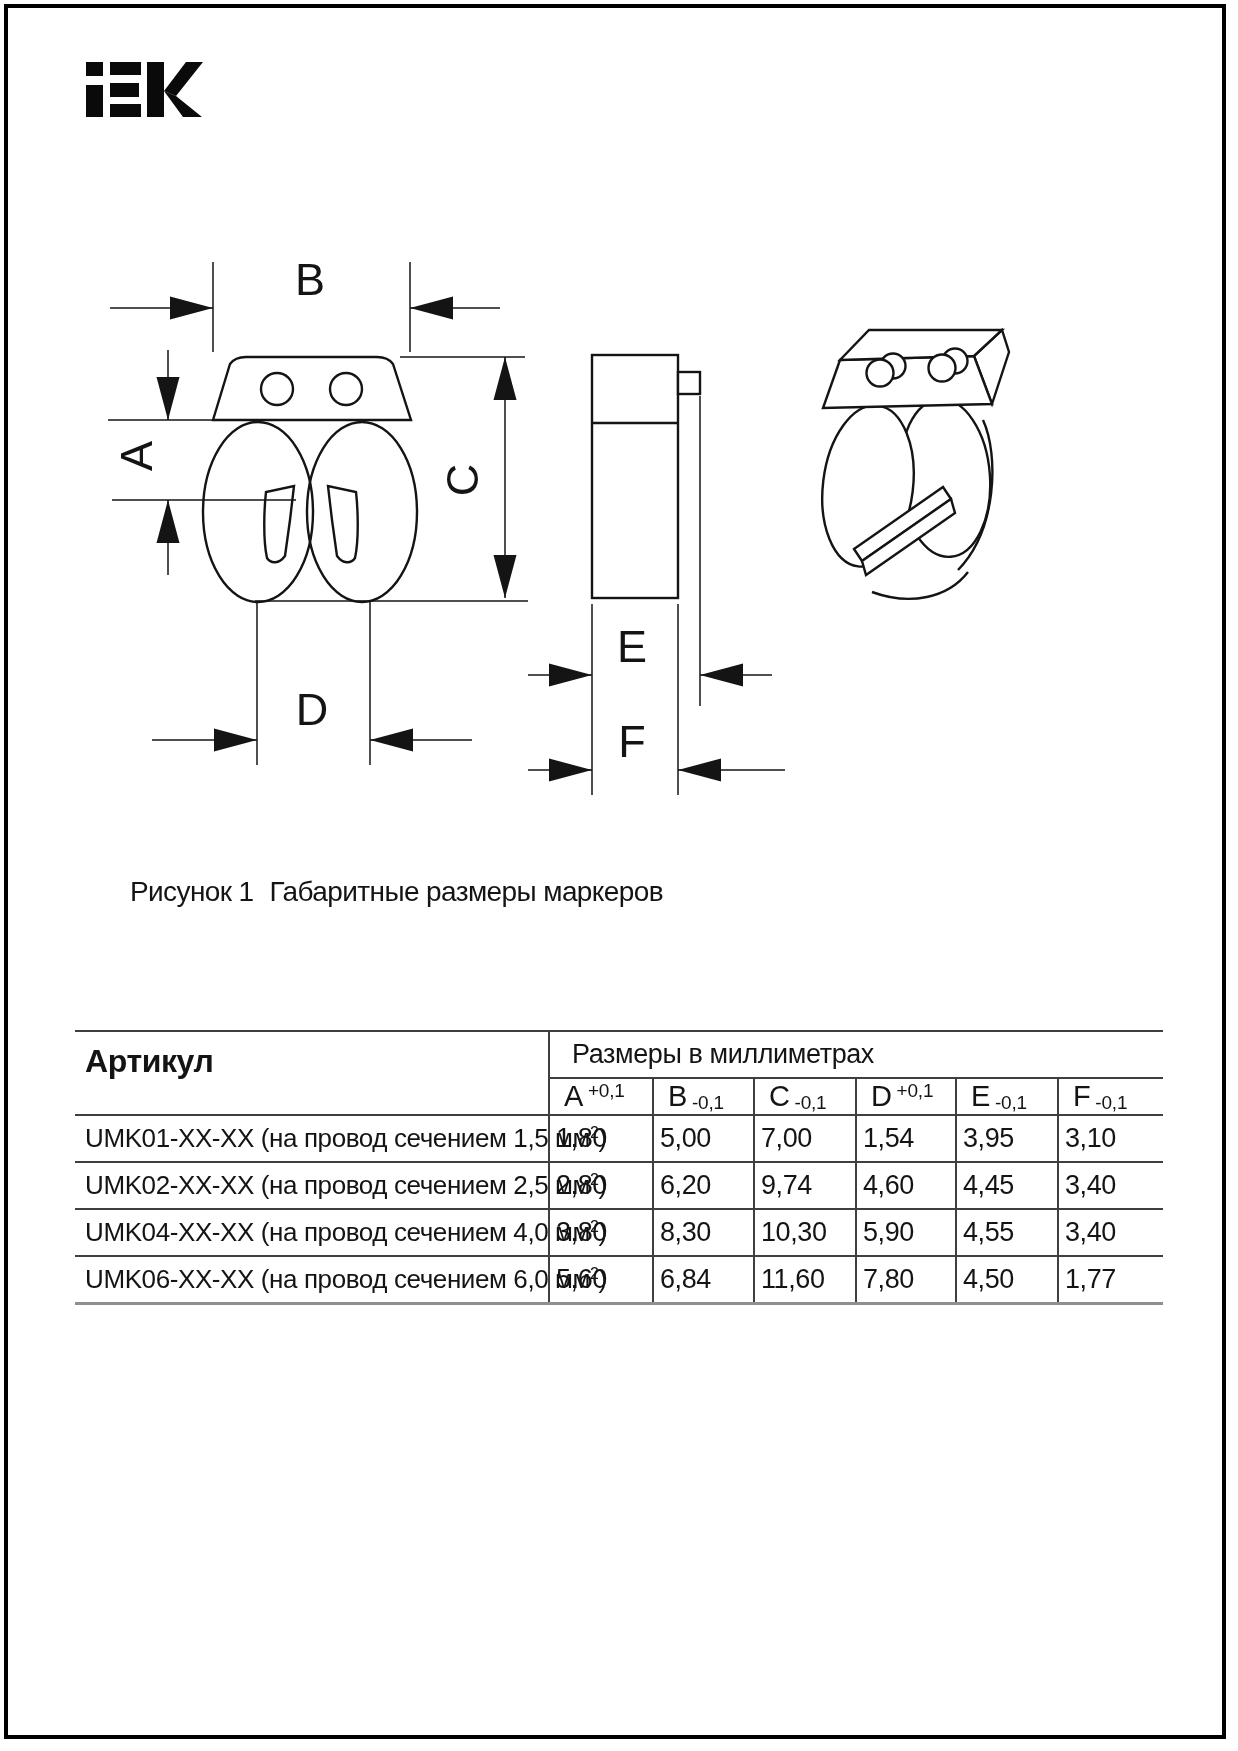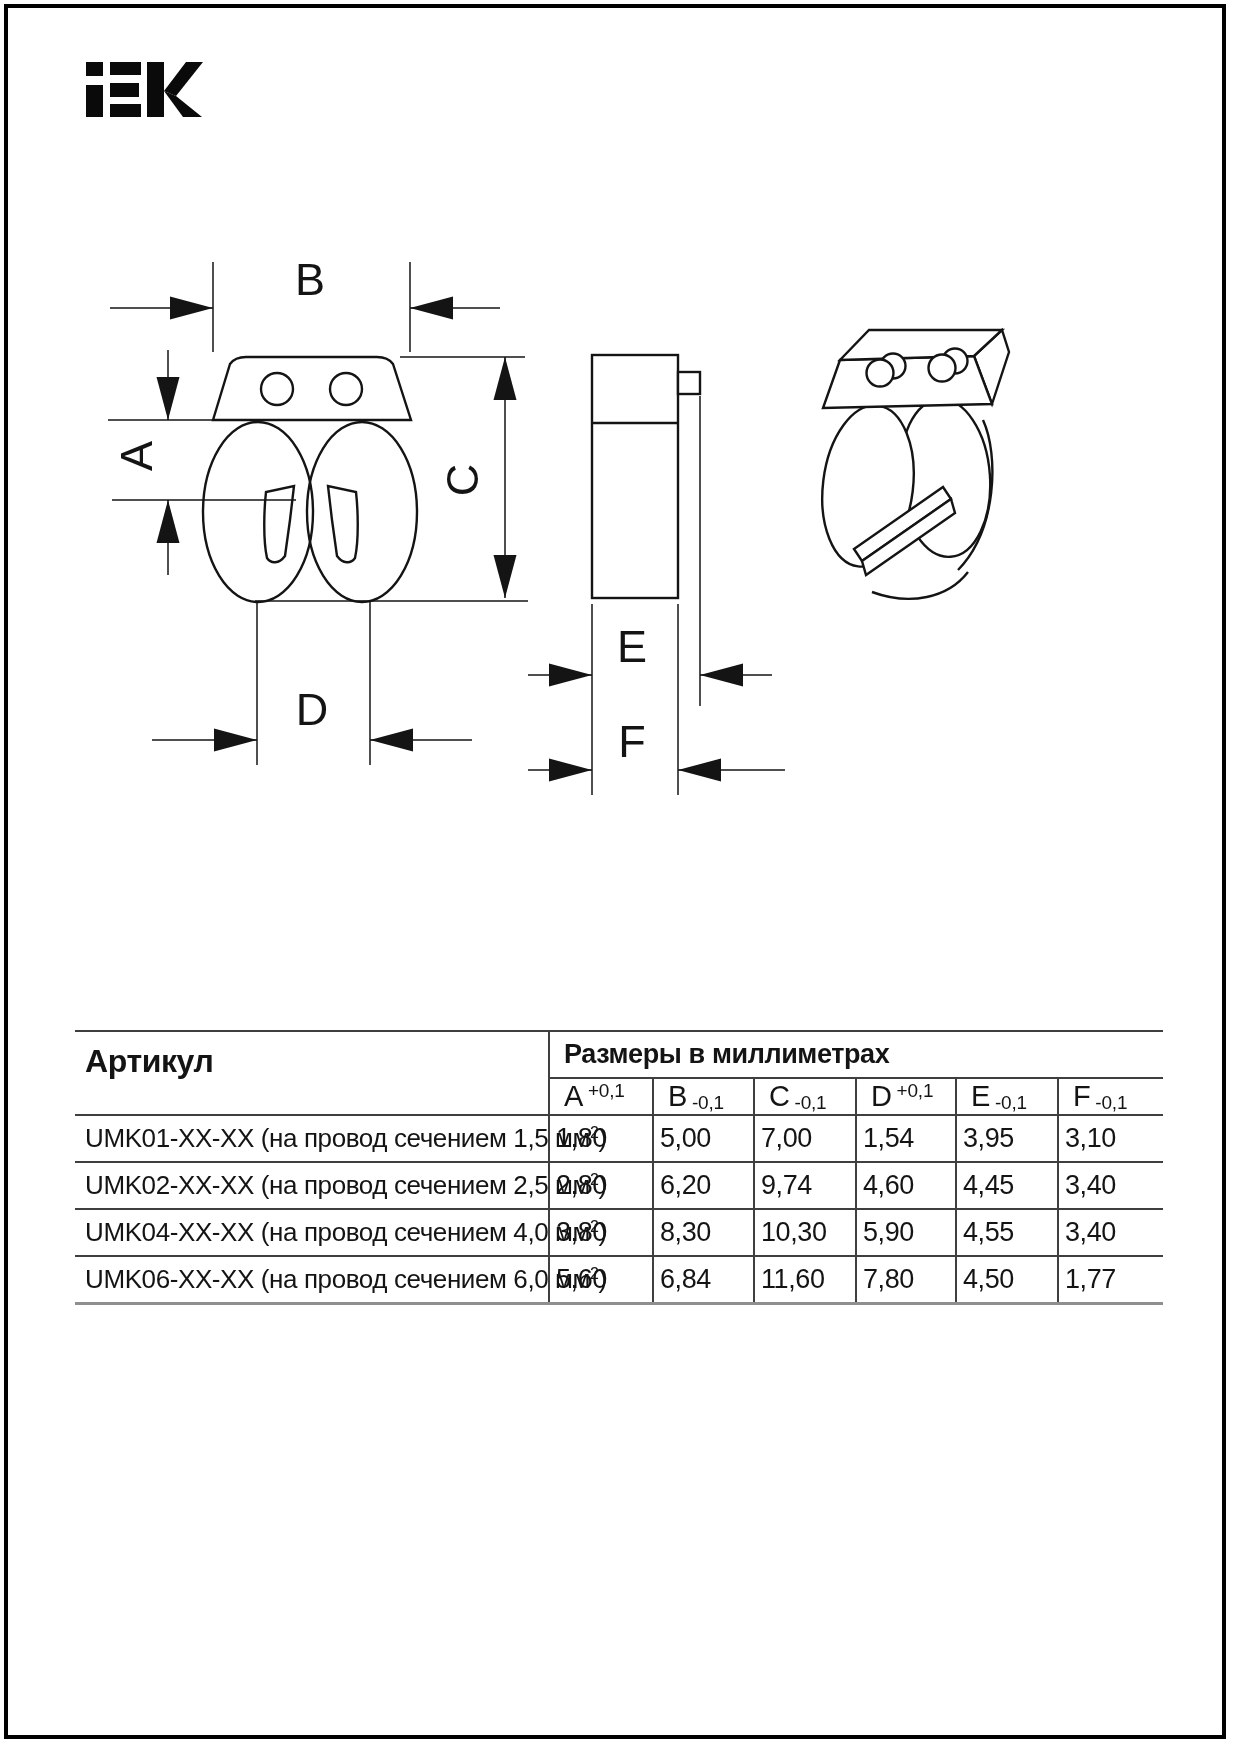--- a/index.html
+++ b/index.html
@@ -17,21 +17,21 @@
   .caption .gap{display:inline-block;width:16px;}
   .dims-table{position:absolute;left:75px;top:1030px;width:1088px;border-collapse:collapse;table-layout:fixed;
         border-top:2px solid #303030;border-bottom:3px solid #8f8f8f;letter-spacing:-0.4px;}
   .dims-table td{border:2px solid #3f3f3f;vertical-align:middle;box-sizing:border-box;}
   .dims-table td:first-child{border-left:0;}
   .dims-table td:last-child{border-right:0;}
   .hrow1 td{height:47px;}
   .hrow2 td{height:34px;}
   .drow td{height:47px;}
   .hdr{font-weight:bold;font-size:32px;padding-left:10px;vertical-align:top !important;padding-top:11px;}
-  .ghdr{font-weight:bold;font-size:27px;padding-left:14px;}
+  .ghdr{font-weight:normal;font-size:27px;padding-left:22px;}
   .sub{font-size:29px;padding-left:14px;white-space:nowrap;}
   .sub .tol{font-size:19px;margin-left:5px;letter-spacing:-0.2px;}
   .sub .sup{position:relative;top:-9px;}
   .sub .sb{position:relative;top:3px;}
   .art{font-size:26px;padding-left:10px;white-space:nowrap;}
   .sup2{font-size:16px;position:relative;top:-9px;}
   .val{font-size:27px;padding-left:6px;}
 </style>
 </head>
 <body>
@@ -133,20 +133,23 @@
 
     <g>
       <line class="dim" x1="592" y1="604" x2="592" y2="795"></line>
       <line class="dim" x1="678" y1="604" x2="678" y2="795"></line>
       <line class="dim" x1="528" y1="770" x2="592" y2="770" marker-end="url(#arr)"></line>
       <line class="dim" x1="785" y1="770" x2="678" y2="770" marker-end="url(#arr)"></line>
       <text x="632" y="757" text-anchor="middle">F</text>
     </g>
   </svg>
 
+  <div class="caption">
+    <span>Рисунок 1</span><span class="gap"></span><span>Габаритные размеры маркеров</span>
+  </div>
 
   <table class="dims-table">
     <colgroup>
       <col style="width:474px">
         <col style="width:104px">
         <col style="width:101px">
         <col style="width:102px">
       <col style="width:100px">
         <col style="width:102px">
         <col style="width:105px">

